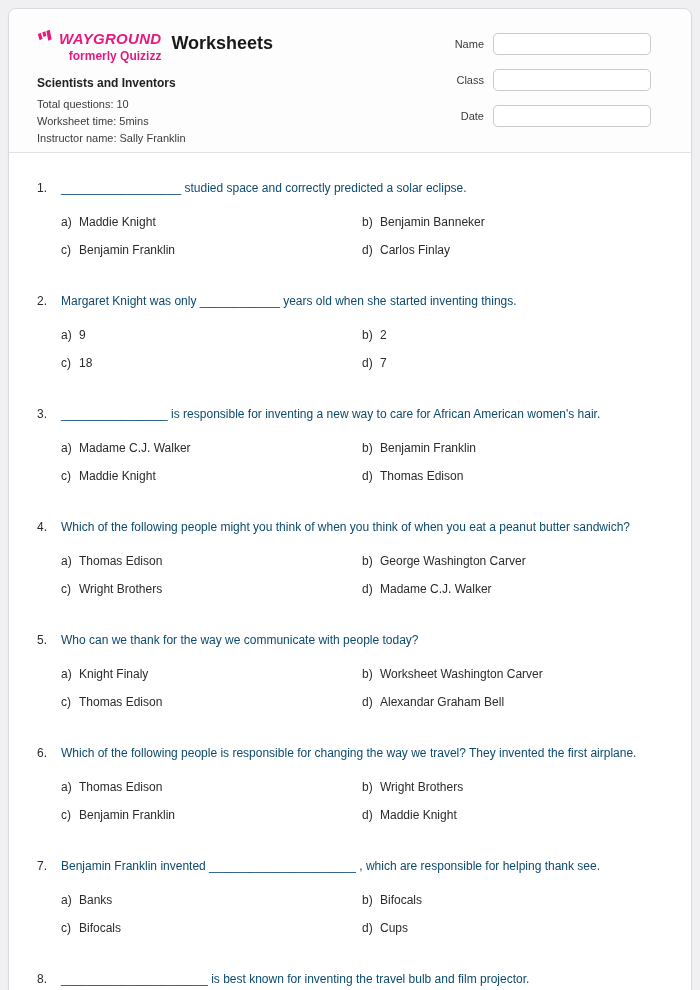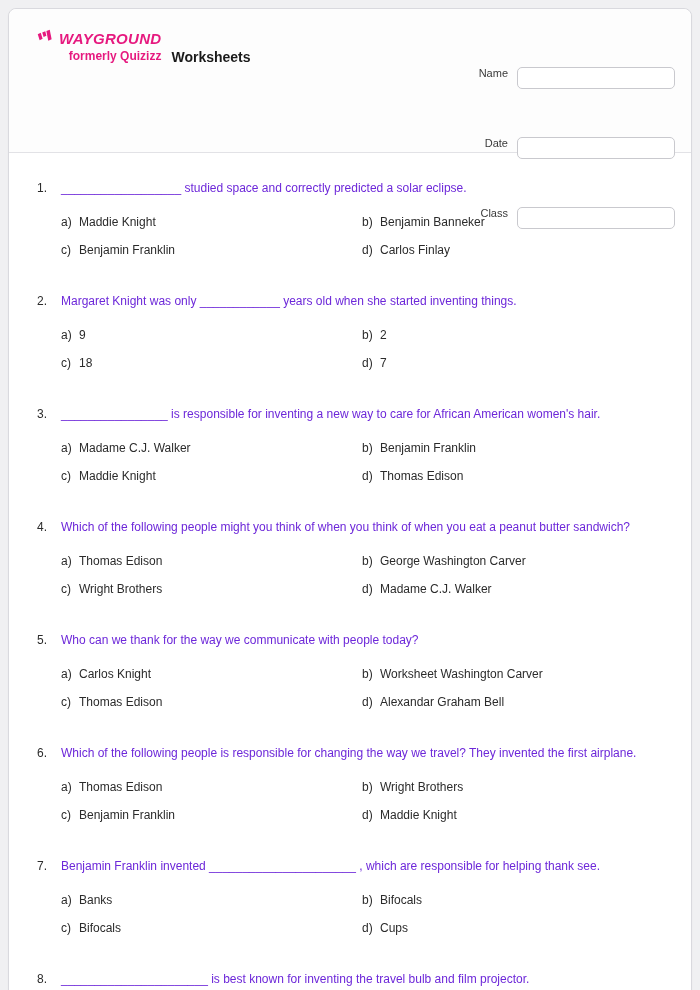--- a/index.html
+++ b/index.html
@@ -24,21 +24,21 @@
     height: 1400px;
     background: #ffffff;
     border: 1px solid #d9d9de;
     border-radius: 8px;
     box-shadow: 0 1px 2px rgba(0,0,0,0.04);
   }
   
   .header {
     display: flex;
     justify-content: space-between;
-    padding: 20px 16px 18px 28px;
+    padding: 20px 40px 18px 28px;
     height: 144px;
     background: #fdfdfd;
     border-bottom: 1px solid #e2e2e6;
     border-radius: 8px 8px 0 0;
   }
   .brand-row { display: flex; align-items: flex-start; gap: 10px; }
   .logo-block { display: flex; flex-direction: column; align-items: flex-end; }
   .logo-line { display: flex; align-items: center; gap: 4px; }
   .logo-mark { display: inline-block; }
   .logo-text {
@@ -46,48 +46,48 @@
     font-weight: 800;
     font-style: italic;
     letter-spacing: 0.3px;
   }
   .logo-sub {
     font-size: 12px;
     font-weight: 700;
     margin-top: 1px;
   }
   .product-name {
-    font-size: 14px;
+    font-size: 18px;
     font-weight: 700;
     color: #1a1a1a;
-    margin-top: 20px;
+    margin-top: 4px;
   }
   .quiz-info { margin-top: 13px; }
   .quiz-title { font-size: 12px; font-weight: 700; color: #222; }
   .quiz-meta { font-size: 11px; color: #3c3c3c; margin-top: 6px; line-height: 17px; }
   .fields { display: flex; flex-direction: column; gap: 14px; padding-top: 4px; }
-  .field-row { display: flex; align-items: flex-start; justify-content: flex-end; margin-top: 34px; }
+  .field-row { display: flex; align-items: center; justify-content: flex-end; }
   .field-label { font-size: 11px; color: #3a3a3a; margin-right: 9px; }
   .field-input {
     width: 158px;
     height: 22px;
     border: 1px solid #c9c9ce;
     border-radius: 5px;
     background: #fff;
     outline: none;
     font-size: 11px;
     padding: 0 6px;
     font-family: "Liberation Sans", sans-serif;
   }
   
   .questions { padding: 28px 28px 40px 28px; }
   .question { margin-bottom: 36px; }
   .q-row { display: flex; }
   .q-num { width: 24px; flex: none; font-size: 12px; color: #2b2b2b; }
-  .q-text { flex: 1; font-size: 12px; color: #6d28d9; line-height: 15px; }
+  .q-text { flex: 1; font-size: 12px; color: #0c4a6e; line-height: 15px; }
   .options {
     display: grid;
     grid-template-columns: 1fr 1fr;
     margin: 19px 0 0 24px;
     row-gap: 13px;
   }
   .option { display: flex; font-size: 12px; color: #2b2b2b; line-height: 15px; }
   .opt-letter { width: 18px; flex: none; }
 </style>
 </head>
@@ -108,36 +108,42 @@
                   <polygon points="12.5,2.5 17,1 19.5,13.5 15,15.5" fill="#e6197f"></polygon>
                 </svg>
               </span>
               <span class="logo-text" style="color:#e6197f">WAYGROUND</span>
             </div>
             <span class="logo-sub" style="color:#e6197f">formerly Quizizz</span>
           </div>
           <span class="product-name">Worksheets</span>
         </div>
         <div class="quiz-info">
+          <div class="quiz-title">Scientists and Inventors</div>
+          <div class="quiz-meta">
+            <div>Total questions: 10</div>
+            <div>Worksheet time: 5mins</div>
+            <div>Instructor name: Sally Franklin</div>
+          </div>
         </div>
       </div>
 
       <div class="fields">
         <div class="field-row">
           <span class="field-label">Name</span>
           <input class="field-input" type="text" style="">
         </div>
         <div class="field-row">
+          <span class="field-label">Class</span>
+          <input class="field-input" type="text" style="">
+        </div>
+        <div class="field-row">
           <span class="field-label">Date</span>
           <input class="field-input" type="text" style="">
         </div>
-        <div class="field-row">
-          <span class="field-label">Class</span>
-          <input class="field-input" type="text" style="">
-        </div>
       </div>
     </div>
 
     <div class="questions">
   <div class="question">
     <div class="q-row">
       <span class="q-num">1.</span>
       <span class="q-text">__________________ studied space and correctly predicted a solar eclipse.</span>
     </div>
     <div class="options">
@@ -236,21 +242,21 @@
   </div>
 
   <div class="question">
     <div class="q-row">
       <span class="q-num">5.</span>
       <span class="q-text">Who can we thank for the way we communicate with people today?</span>
     </div>
     <div class="options">
       <div class="option">
         <span class="opt-letter">a)</span>
-        <span>Carlos Knight</span>
+        <span>Knight Finaly</span>
       </div>
       <div class="option">
         <span class="opt-letter">b)</span>
         <span>Worksheet Washington Carver</span>
       </div>
       <div class="option">
         <span class="opt-letter">c)</span>
         <span>Thomas Edison</span>
       </div>
       <div class="option">

